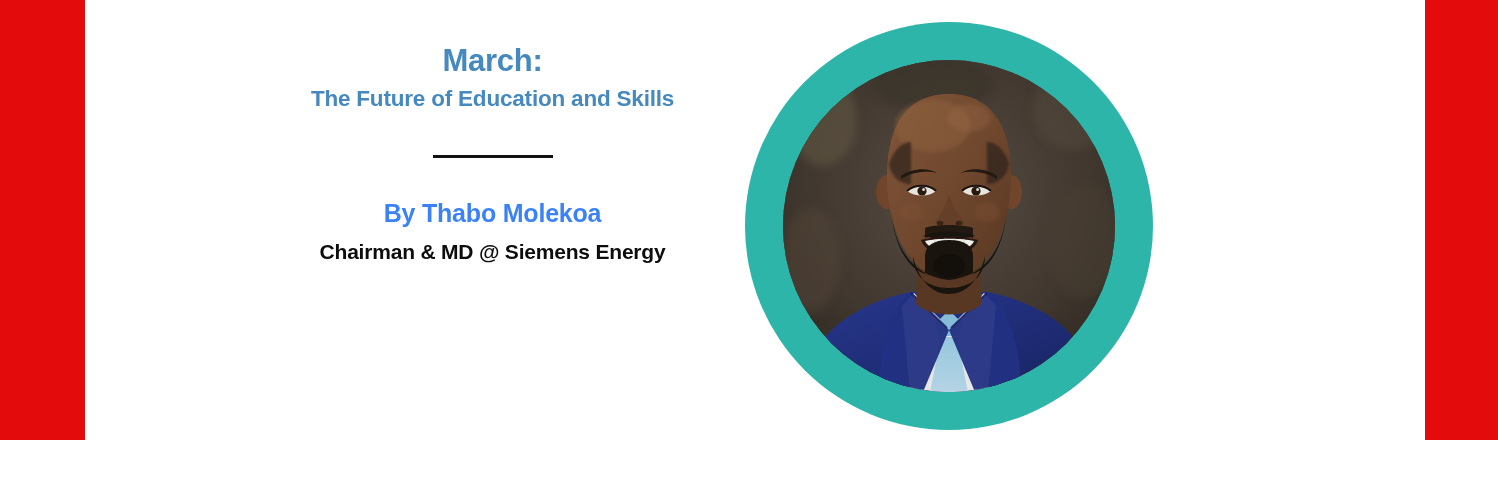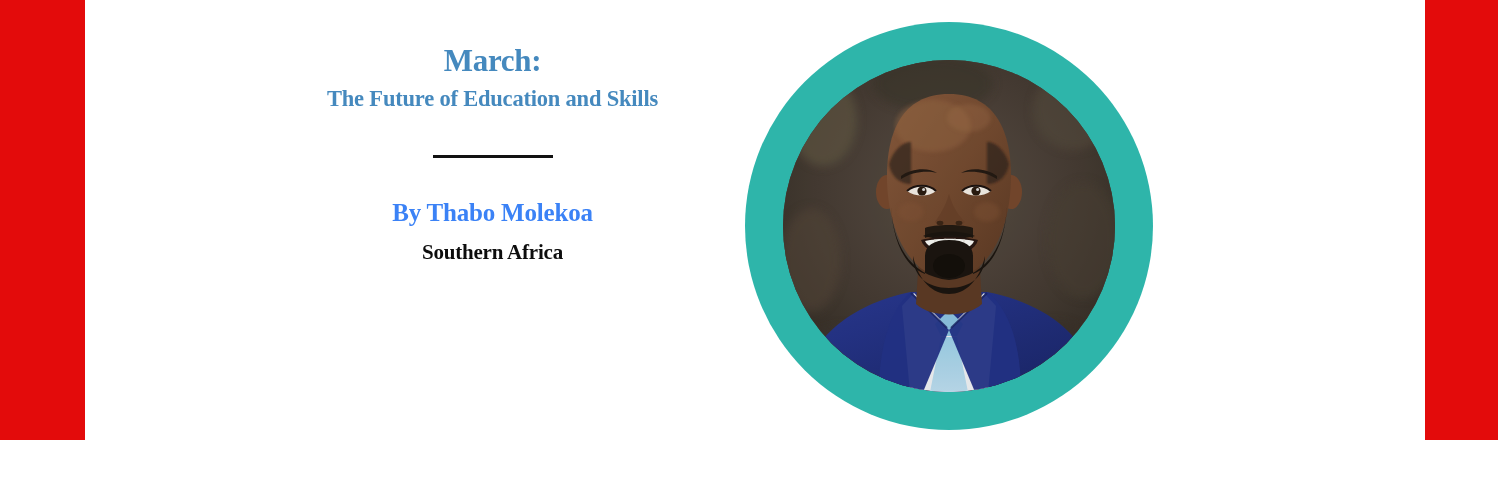--- a/index.html
+++ b/index.html
@@ -10,21 +10,20 @@
   body {
     font-family: "Liberation Sans", sans-serif;
   }
 
   .slide {
     position: relative;
     width: 1498px;
     height: 440px;
     background: #ffffff;
     overflow: hidden;
-    font-family: Liberation Serif, serif;
   }
 
   
   .bar {
     position: absolute;
     top: 0;
     height: 499px;
     background: #e30b0b;
   }
   .bar-left  { left: 0;  width: 85px; }
@@ -126,22 +125,22 @@
 
     <h2 class="session-title">The Future of Education and Skills</h2>
 
 
     <div class="rule-wrap">
       <div class="rule"></div>
     </div>
 
     <p class="byline-name">By Thabo Molekoa</p>
 
-
-    <p class="byline-role">Southern Africa</p>
+    <p class="byline-role">Chairman &amp; MD @ Siemens Energy</p>
+
 
   </div>
 
   <div class="portrait">
     <div class="portrait-inner">
       <svg width="332" height="332" viewBox="0 0 332 332">
         <defs>
           <radialGradient id="bgGrad" cx="50%" cy="40%" r="75%">
             <stop offset="0%" stop-color="#5b5046"></stop>
             <stop offset="55%" stop-color="#463c33"></stop>

